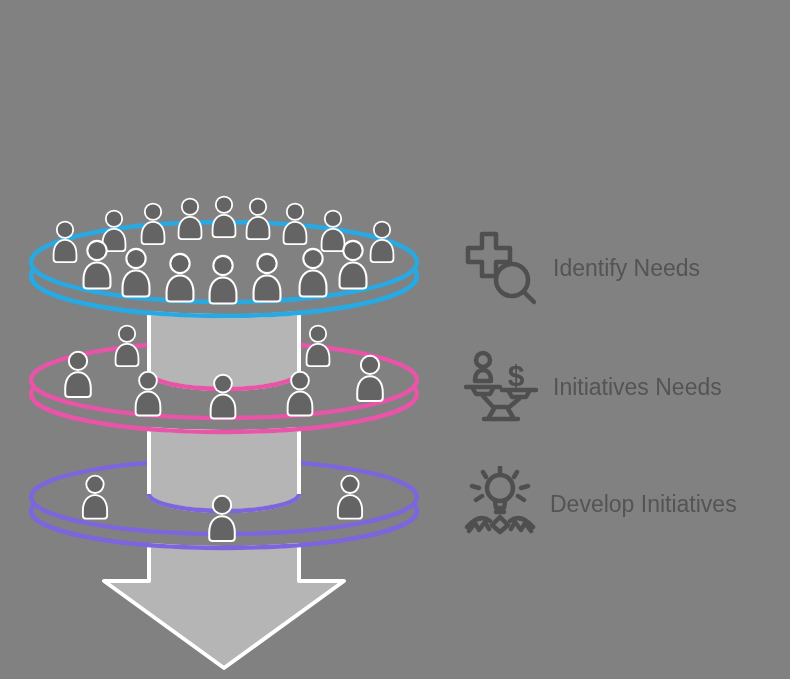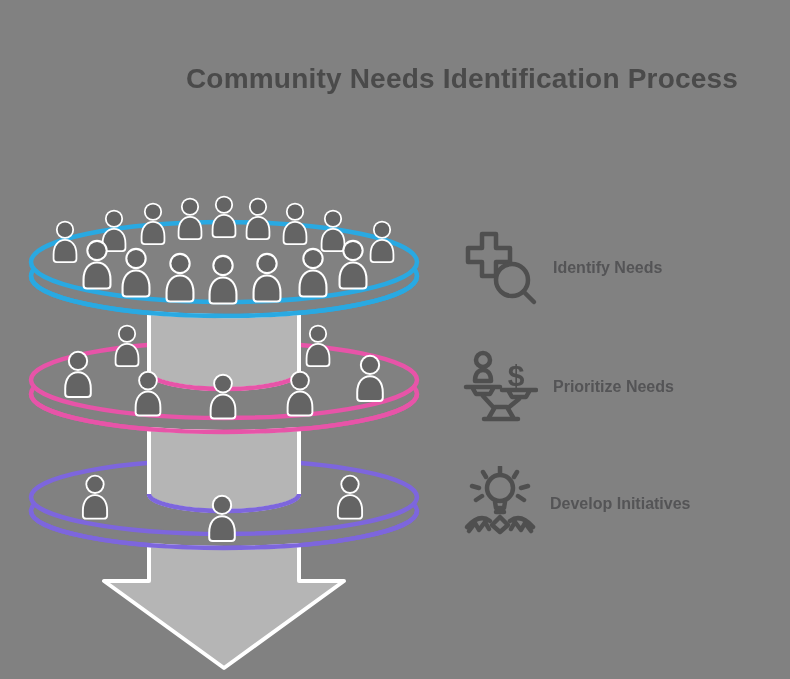--- a/index.html
+++ b/index.html
@@ -52,33 +52,32 @@
   .step-row .step-icon { width: 76px; height: 76px; flex: 0 0 auto; }
   .step-icon svg { display: block; }
   .step-icon .ln {
     fill: none;
     stroke: var(--icon-stroke, #4f4f4f);
     stroke-width: 4.5;
     stroke-linecap: round;
     stroke-linejoin: round;
   }
   .step-label {
-    font-size: 16px;
-    font-weight: bold;
+    font-size: 23px;
+    font-weight: normal;
     color: var(--step-text, #545456);
     white-space: nowrap;
     text-align: center;
   }
 </style>
 </head>
 <body>
 
 <div class="canvas">
 
-  <div class="title">Community Needs Identification Process</div>
 
   <svg class="funnel-svg" width="790" height="679" viewBox="0 0 790 679">
     <defs>
       <g id="person-shape">
         <path d="M20,24.5 C12.8,24.5 7.6,30.6 7.6,40.5 L7.6,46 Q7.6,48.5 10.2,48.5 L29.8,48.5 Q32.4,48.5 32.4,46 L32.4,40.5 C32.4,30.6 27.2,24.5 20,24.5 Z"></path>
         <circle cx="20" cy="11.5" r="8.6"></circle>
       </g>
     </defs>
 
     <g>
@@ -153,21 +152,21 @@
       <svg width="76" height="76" viewBox="0 0 76 76">
         <circle class="ln" stroke-width="4" cx="21" cy="11" r="7"></circle>
         <path class="ln" stroke-width="4" d="M13,32 C13,25 16,21 21,21 C26,21 29,25 29,32 Z"></path>
         <text x="54" y="37" text-anchor="middle" font-size="30" font-weight="bold" fill="var(--icon-stroke, #4f4f4f)">$</text>
         <path class="ln" stroke-width="4" d="M4,38 H38 M10,38 L14,45 H28 L32,38"></path>
         <path class="ln" stroke-width="4" d="M40,41 H74 M46,41 L50,48 H64 L68,41"></path>
         <path class="ln" stroke-width="4" d="M21,47 L32,59 M57,50 L46,59"></path>
         <path class="ln" stroke-width="4" d="M26,70 L33,58 H45 L52,70 Z M22,70 H56"></path>
       </svg>
     </span>
-    <span class="step-label">Prioritize Needs</span>
+    <span class="step-label">Initiatives Needs</span>
   </div>
 
   <div class="step-row" style="top:466px;gap:12px;">
     <span class="step-icon">
       <svg width="76" height="76" viewBox="0 0 76 76">
         <circle class="ln" cx="38" cy="22" r="13"></circle>
         <path class="ln" stroke-width="4" d="M33,36 L34,42 H42 L43,36 M34,46 H42"></path>
         <path class="ln" stroke-width="4" d="M38,1 V7 M21,6 L24,11 M55,6 L52,11 M10,20 L17,22 M66,20 L59,22 M14,34 L20,30 M62,34 L56,30"></path>
         <path class="ln" stroke-width="4" d="M38,51 L30,59 L38,66 L46,59 Z"></path>
         <path class="ln" stroke-width="4" d="M28,55 C20,49 12,53 5,61 M7,65 L13,57 L17,64 L23,56 L27,63"></path>

